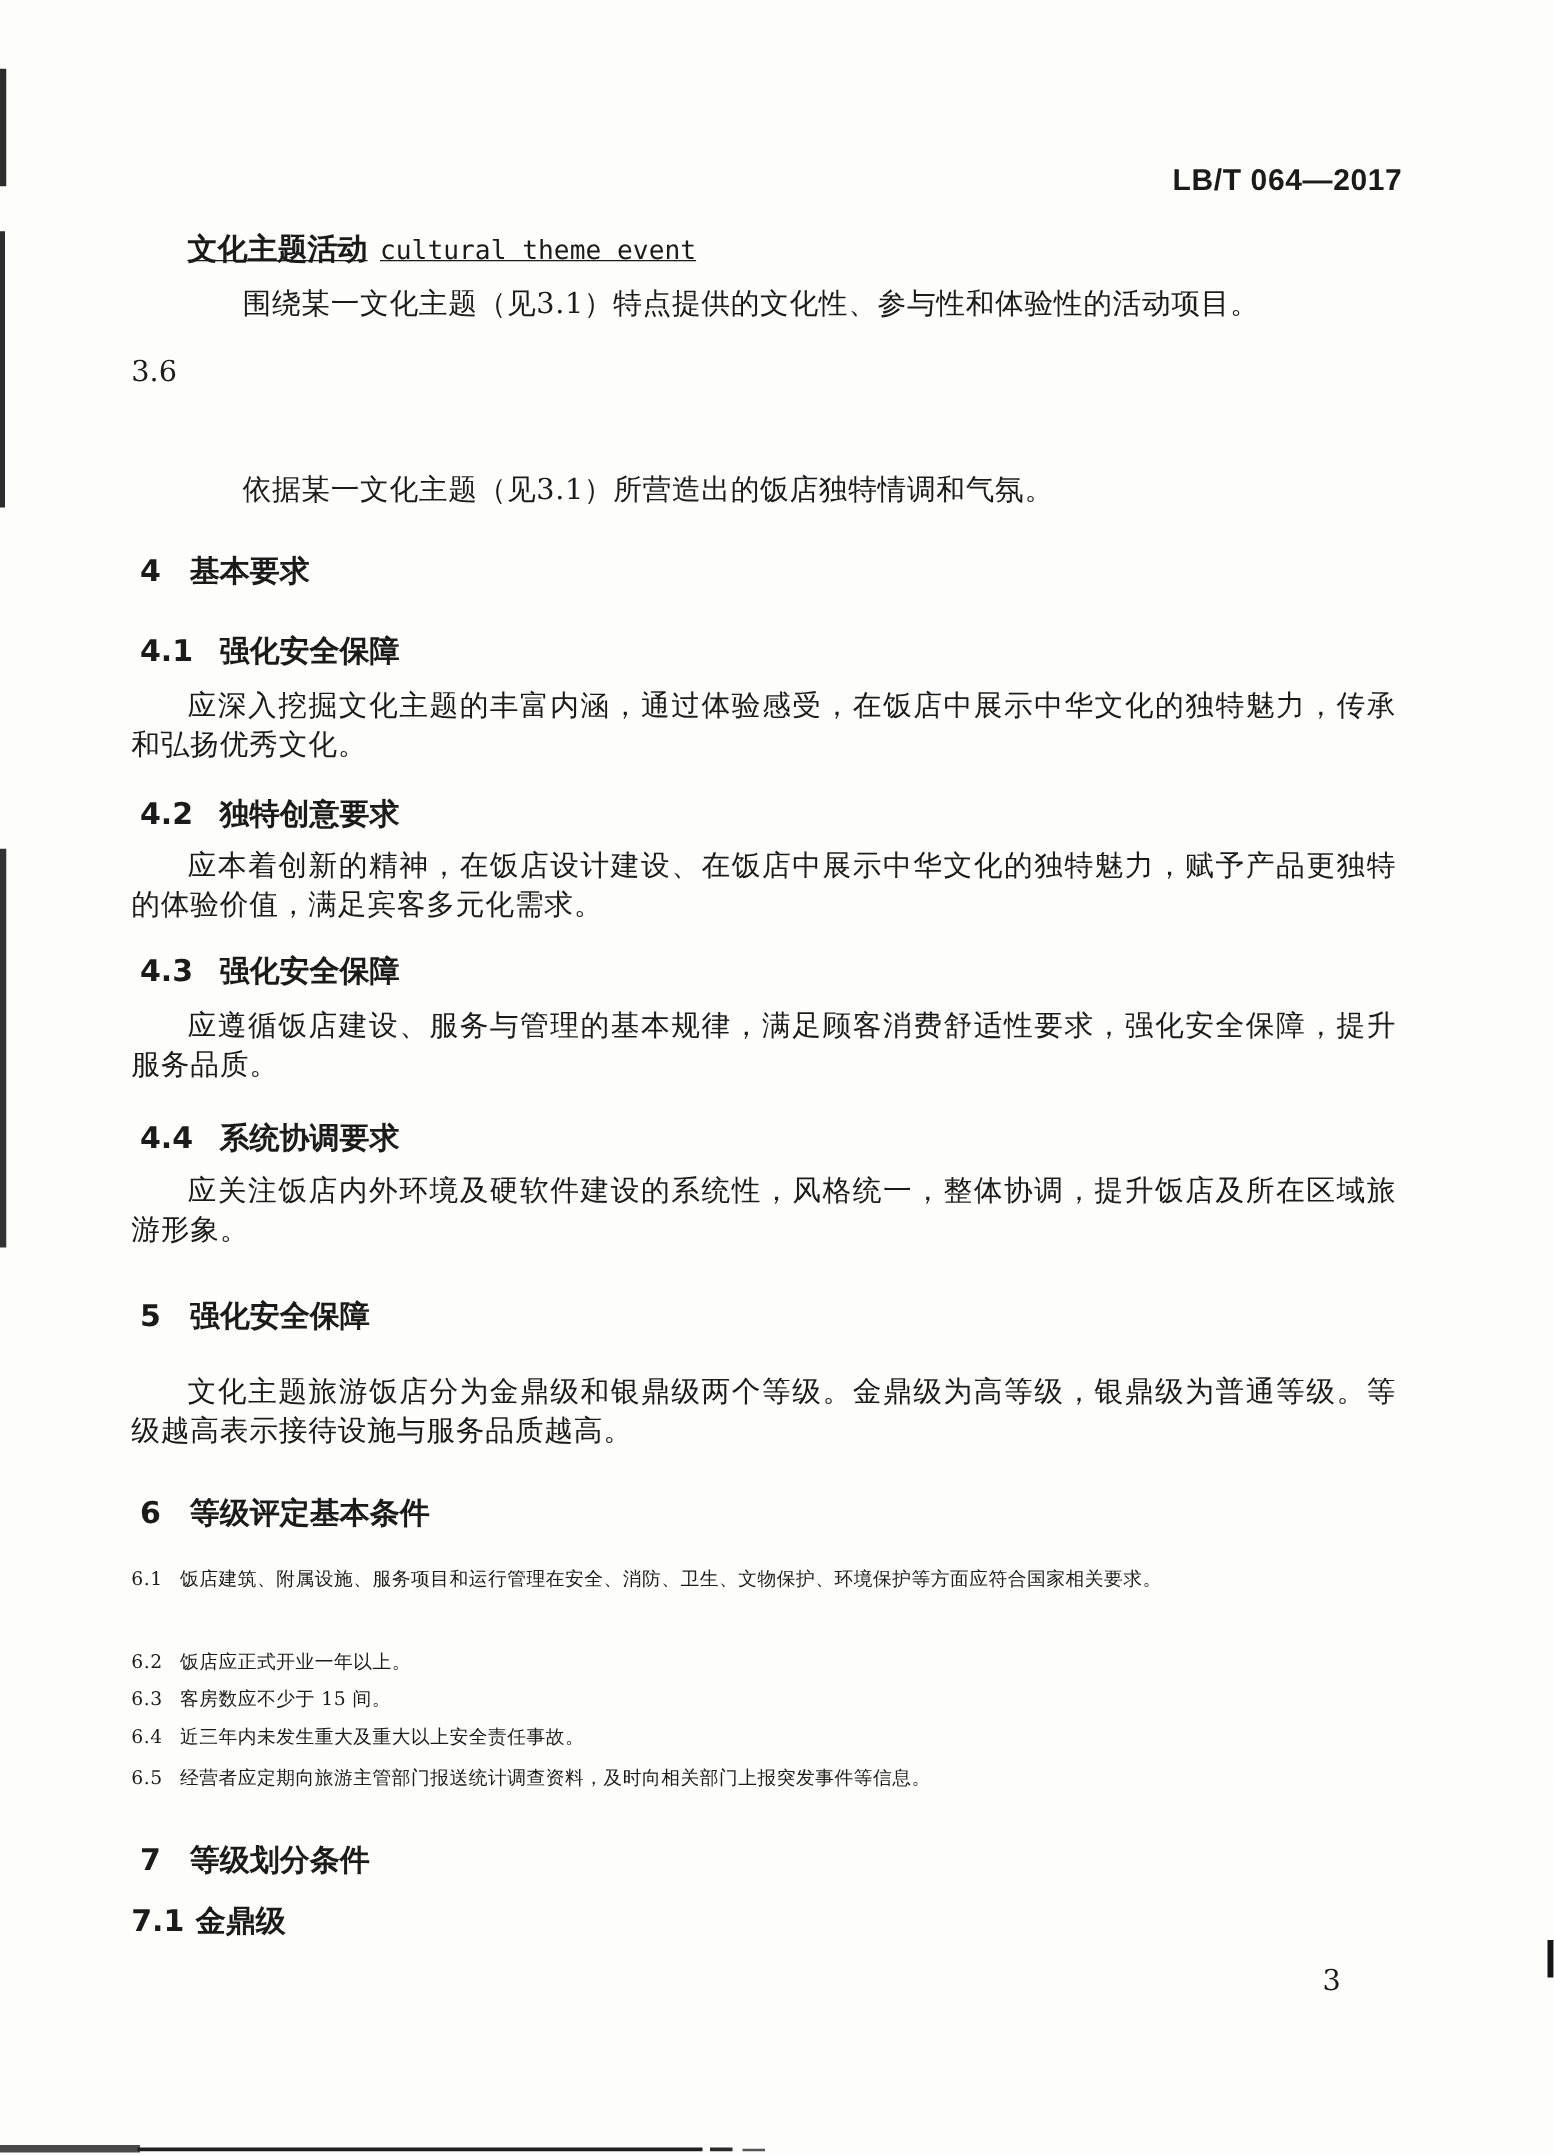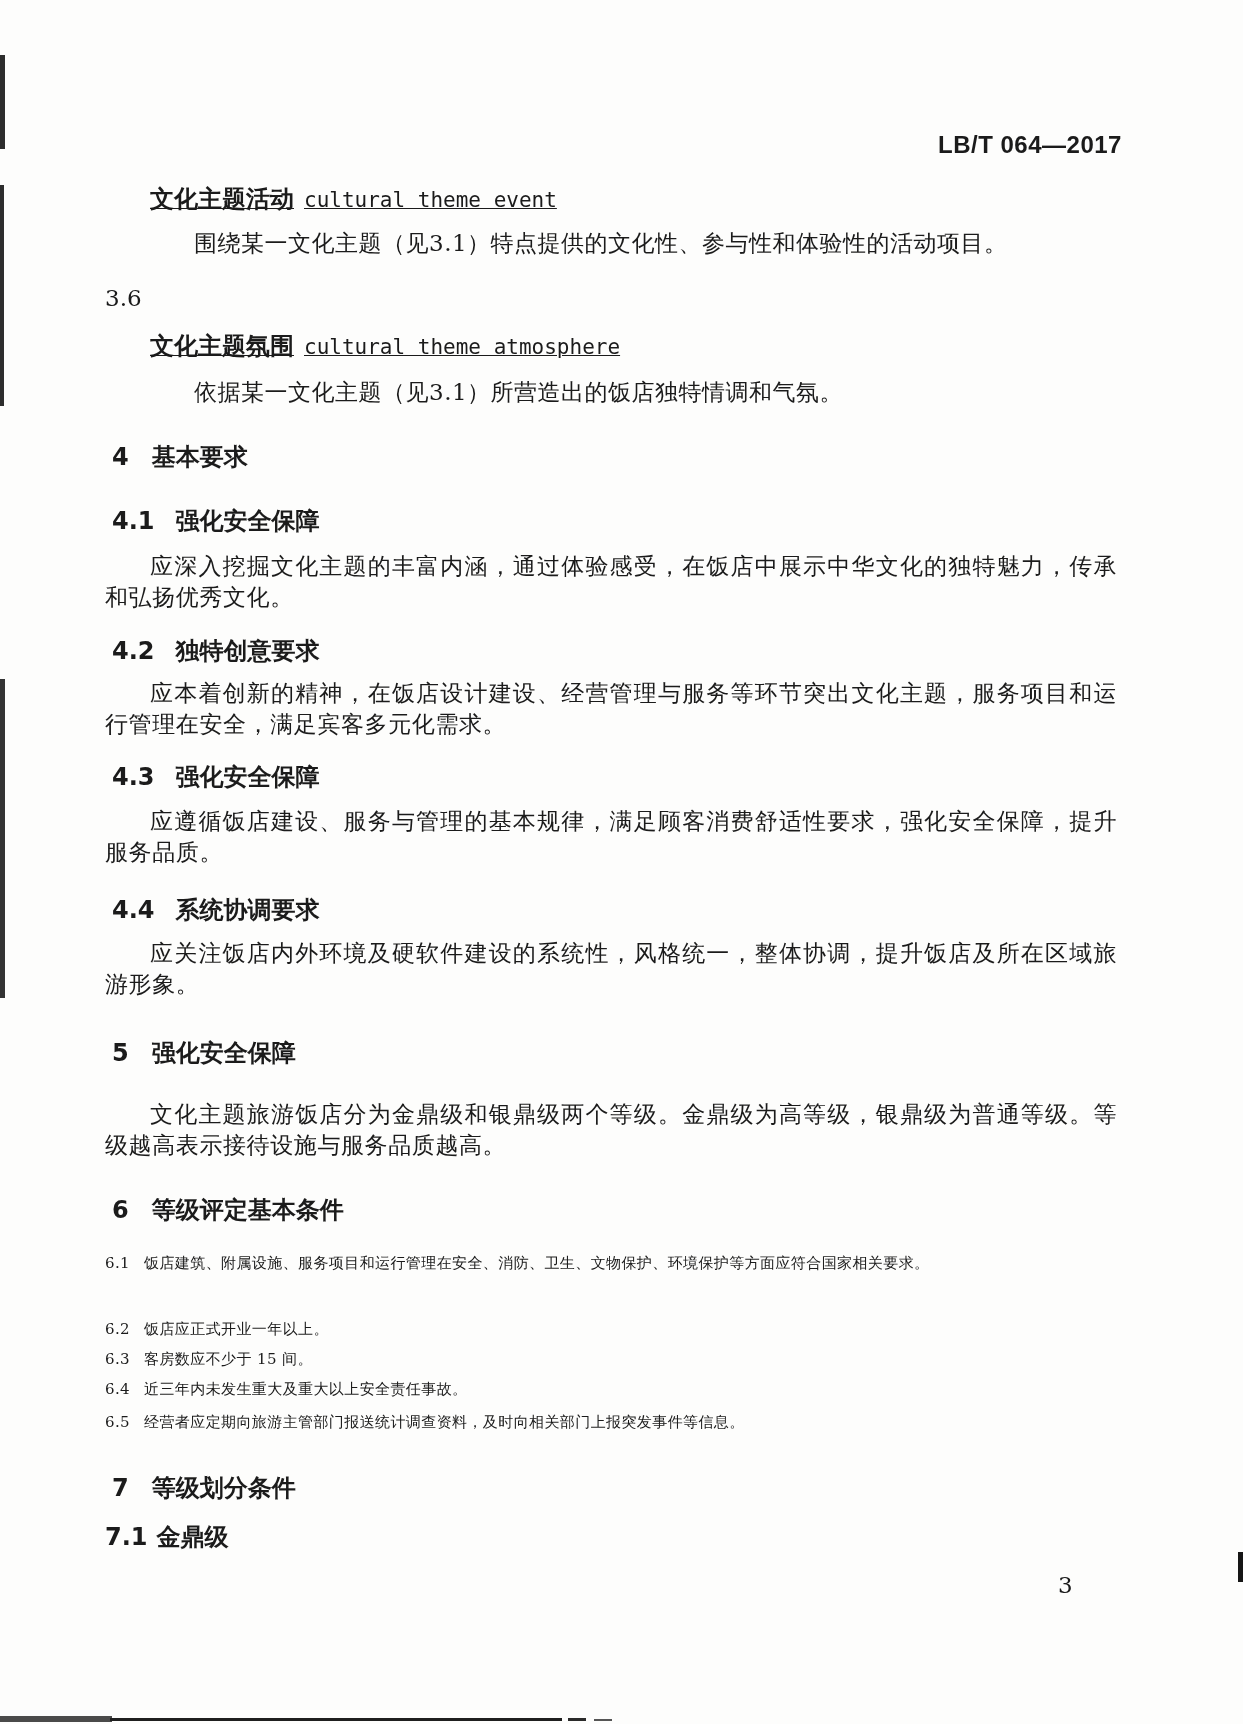--- a/index.html
+++ b/index.html
@@ -126,38 +126,35 @@
 <div class="page">
 
   <div class="abs std-code">LB/T 064—2017</div>
 
   <div class="abs term-heading" style="top:187px;">
     <span class="term-zh">文化主题活动</span><span class="term-en">cultural theme event</span>
   </div>
   <div class="abs definition" style="top:231px;">围绕某一文化主题（见3.1）特点提供的文化性、参与性和体验性的活动项目。</div>
 
   <div class="abs term-number" style="top:287px;">3.6</div>
-  <div class="abs term-heading" style="top:334px;">
-    <span class="term-zh">文化主题氛围</span><span class="term-en">cultural theme atmosphere</span>
-  </div>
   <div class="abs definition" style="top:380px;">依据某一文化主题（见3.1）所营造出的饭店独特情调和气氛。</div>
 
   <div class="abs clause-heading" style="top:444px;">
     <span class="num-1">4</span><span>基本要求</span>
   </div>
 
   <div class="abs clause-heading" style="top:508px;">
     <span class="num-2">4.1</span><span>强化安全保障</span>
   </div>
-  <div class="abs body-para" style="top:551px;">应深入挖掘文化主题的丰富内涵，通过体验感受，在饭店中展示中华文化的独特魅力，传承和弘扬优秀文化。</div>
+  <div class="abs body-para" style="top:551px;font-family:Liberation Mono, monospace;">应深入挖掘文化主题的丰富内涵，通过体验感受，在饭店中展示中华文化的独特魅力，传承和弘扬优秀文化。</div>
 
   <div class="abs clause-heading" style="top:638px;">
     <span class="num-2">4.2</span><span>独特创意要求</span>
   </div>
-  <div class="abs body-para" style="top:678px;">应本着创新的精神，在饭店设计建设、经营管理与服务等环节突出文化主题，服务项目和运行管理在安全，满足宾客多元化需求。</div>
+  <div class="abs body-para" style="top:678px;">应本着创新的精神，在饭店设计建设、在饭店中展示中华文化的独特魅力，赋予产品更独特的体验价值，满足宾客多元化需求。</div>
 
   <div class="abs clause-heading" style="top:764px;">
     <span class="num-2">4.3</span><span>强化安全保障</span>
   </div>
   <div class="abs body-para" style="top:806px;">应遵循饭店建设、服务与管理的基本规律，满足顾客消费舒适性要求，强化安全保障，提升服务品质。</div>
 
   <div class="abs clause-heading" style="top:897px;">
     <span class="num-2">4.4</span><span>系统协调要求</span>
   </div>
   <div class="abs body-para" style="top:938px;">应关注饭店内外环境及硬软件建设的系统性，风格统一，整体协调，提升饭店及所在区域旅游形象。</div>

